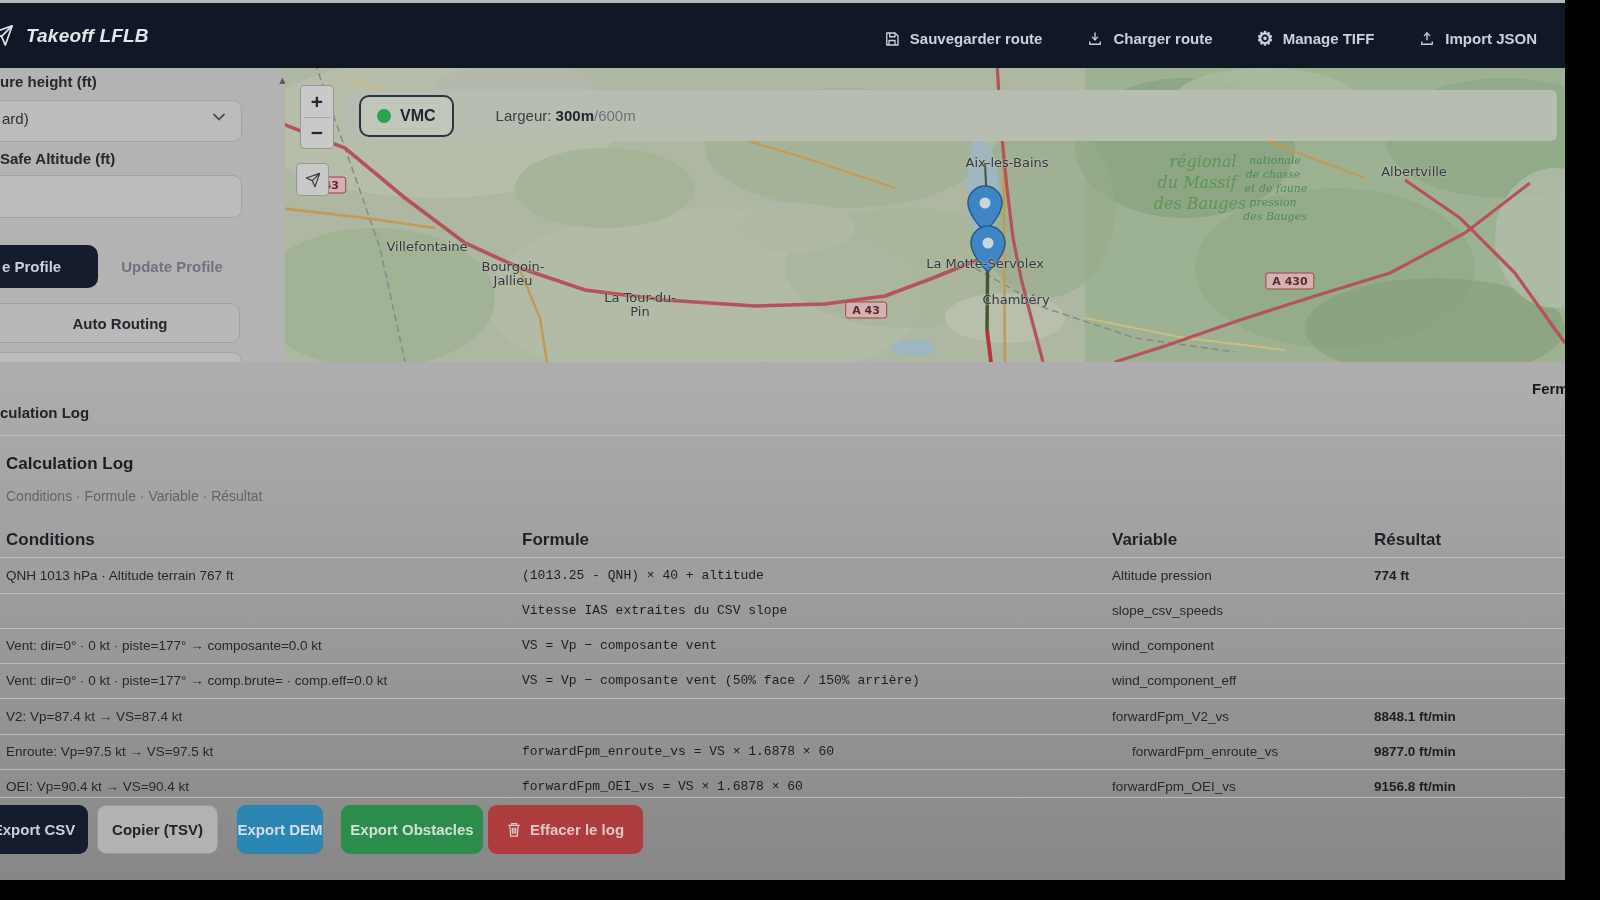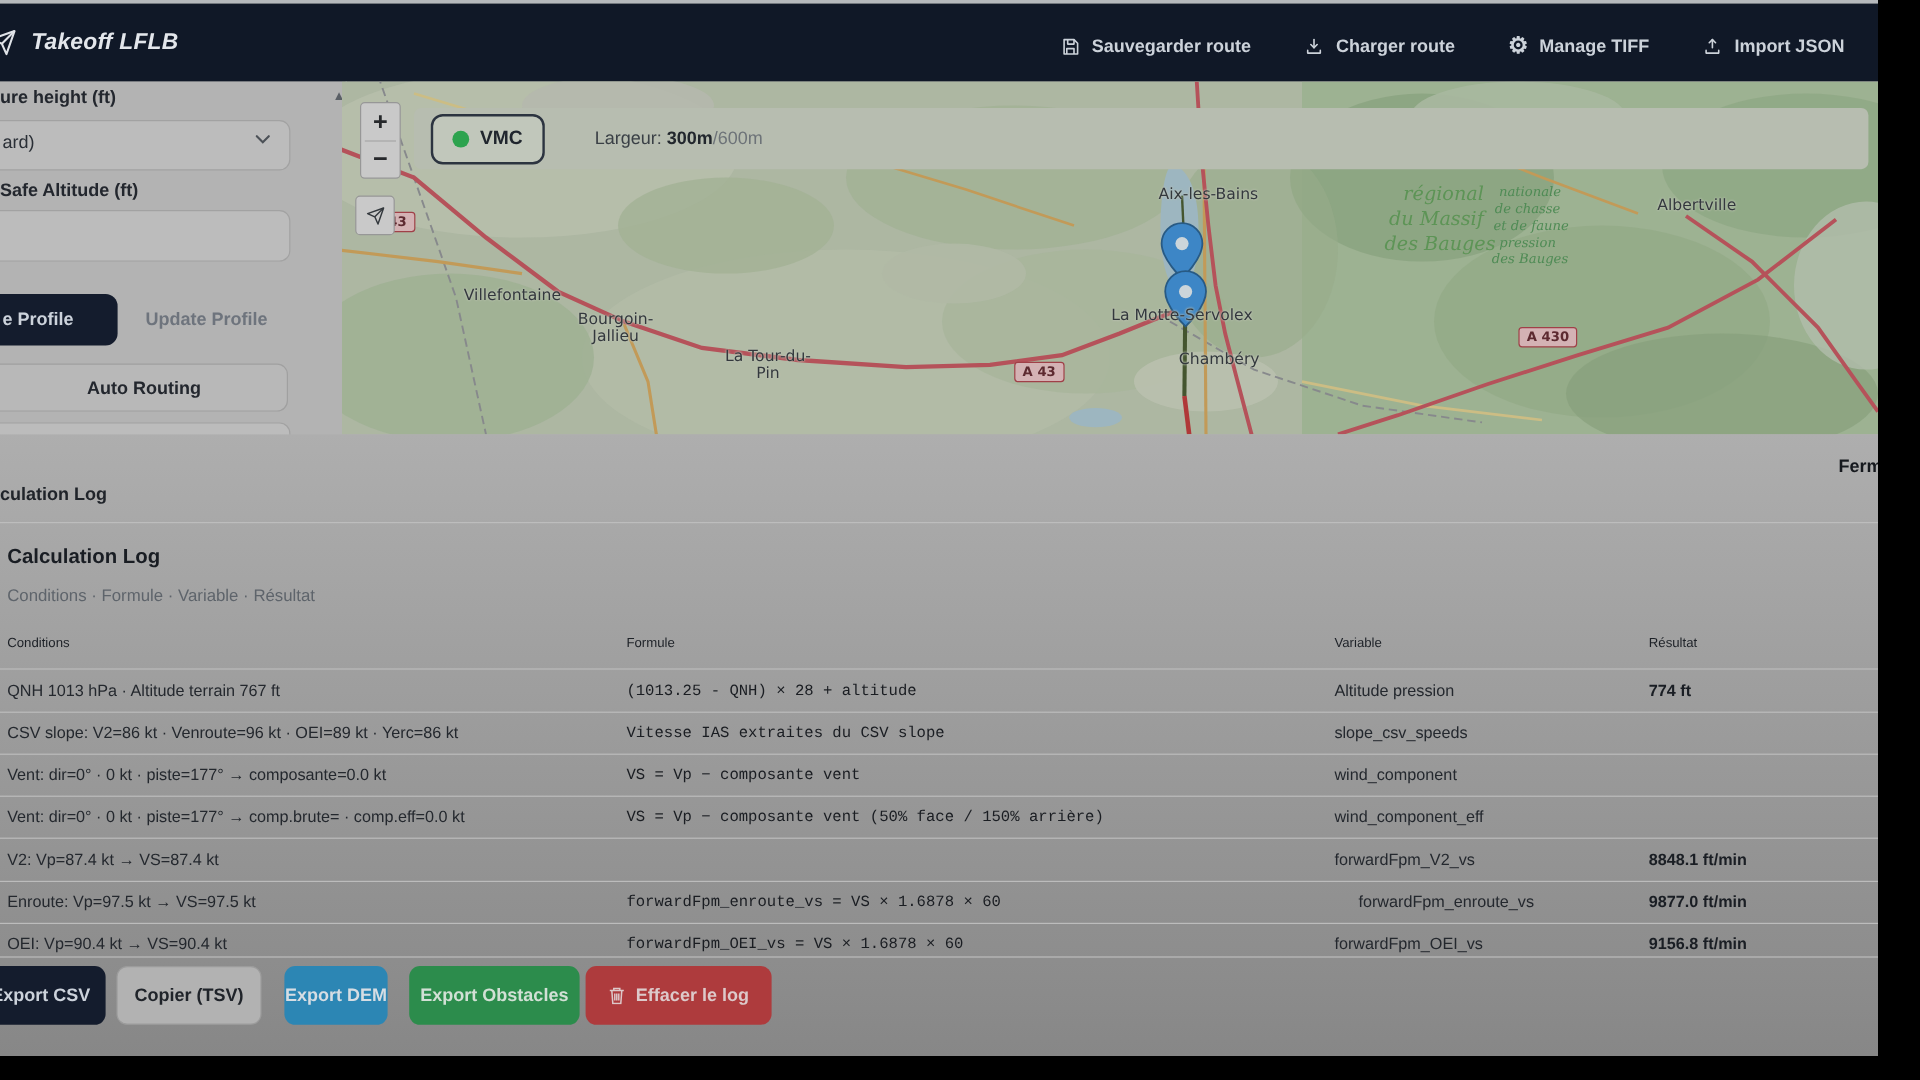--- a/index.html
+++ b/index.html
@@ -68,21 +68,21 @@
   #sheet-bar-title{left:0;top:22px;font-size:15px;font-weight:600;color:#20242a;margin-top:20px;}
   #sheet-close{left:1532px;top:18px;font-size:15px;font-weight:700;color:#16191e;cursor:pointer;white-space:nowrap;}
   #sheet-divider{left:0;top:73px;width:1565px;height:1px;background:#bdbdbd;}
   #sheet-heading{left:6px;top:92px;font-size:17px;font-weight:700;color:#191d23;}
   #sheet-subheading{left:6px;top:126px;font-size:14px;color:#5e646b;}
 
   .col-conditions{left:6px;width:500px;}
   .col-formule{left:522px;width:570px;}
   .col-variable{left:1112px;width:250px;}
   .col-resultat{left:1374px;width:185px;}
-  .th{top:168px;font-size:11px;font-weight:400;color:#1d2127;position:absolute;}
+  .th{top:168px;font-size:17px;font-weight:700;color:#1d2127;position:absolute;}
   .rowline{position:absolute;width:1565px;height:1px;background:#bcbcbc;left:0;}
   .cell{position:absolute;font-size:13.5px;color:#24282e;white-space:nowrap;}
   .cell.mono{font-family:"Liberation Mono", monospace;font-size:13px;color:#1a1d22;}
   .cell.result{font-weight:700;color:#1a1e24;}
 
   
   .action-btn{position:absolute;top:443px;height:49px;border-radius:9px;display:flex;align-items:center;justify-content:center;
     font-size:15px;font-weight:700;cursor:pointer;gap:9px;box-sizing:border-box;}
   #btn-exportcsv{left:-20px;width:108px;background:#141c2d;color:#ccd2db;}
   #btn-copier{left:97px;width:121px;background:#b2b2b2;border:1px solid #9c9c9c;color:#20242a;}
@@ -273,26 +273,25 @@
     <div class="abs" id="sheet-heading">Calculation Log</div>
     <div class="abs" id="sheet-subheading">Conditions · Formule · Variable · Résultat</div>
 
     <div class="th col-conditions">Conditions</div>
     <div class="th col-formule">Formule</div>
     <div class="th col-variable">Variable</div>
     <div class="th col-resultat">Résultat</div>
     <div class="rowline" style="top:195px;"></div>
 
     <div class="cell col-conditions" style="top:206px;">QNH 1013 hPa · Altitude terrain 767 ft</div>
-    <div class="cell mono col-formule" style="top:206px;">(1013.25 - QNH) × 28 + altitude</div>
+    <div class="cell mono col-formule" style="top:206px;">(1013.25 - QNH) × 40 + altitude</div>
     <div class="cell col-variable" style="top:206px;">Altitude pression</div>
     <div class="cell result col-resultat" style="top:206px;">774 ft</div>
     <div class="rowline" style="top:231px;"></div>
 
-    <div class="cell col-conditions" style="top:241px;">CSV slope: V2=86 kt · Venroute=96 kt · OEI=89 kt · Yerc=86 kt</div>
     <div class="cell mono col-formule" style="top:241px;">Vitesse IAS extraites du CSV slope</div>
     <div class="cell col-variable" style="top:241px;">slope_csv_speeds</div>
     <div class="cell result col-resultat" style="top:241px;"></div>
     <div class="rowline" style="top:266px;"></div>
 
     <div class="cell col-conditions" style="top:276px;">Vent: dir=0° · 0 kt · piste=177° → composante=0.0 kt</div>
     <div class="cell mono col-formule" style="top:276px;">VS = Vp − composante vent</div>
     <div class="cell col-variable" style="top:276px;">wind_component</div>
     <div class="cell result col-resultat" style="top:276px;"></div>
     <div class="rowline" style="top:301px;"></div>

